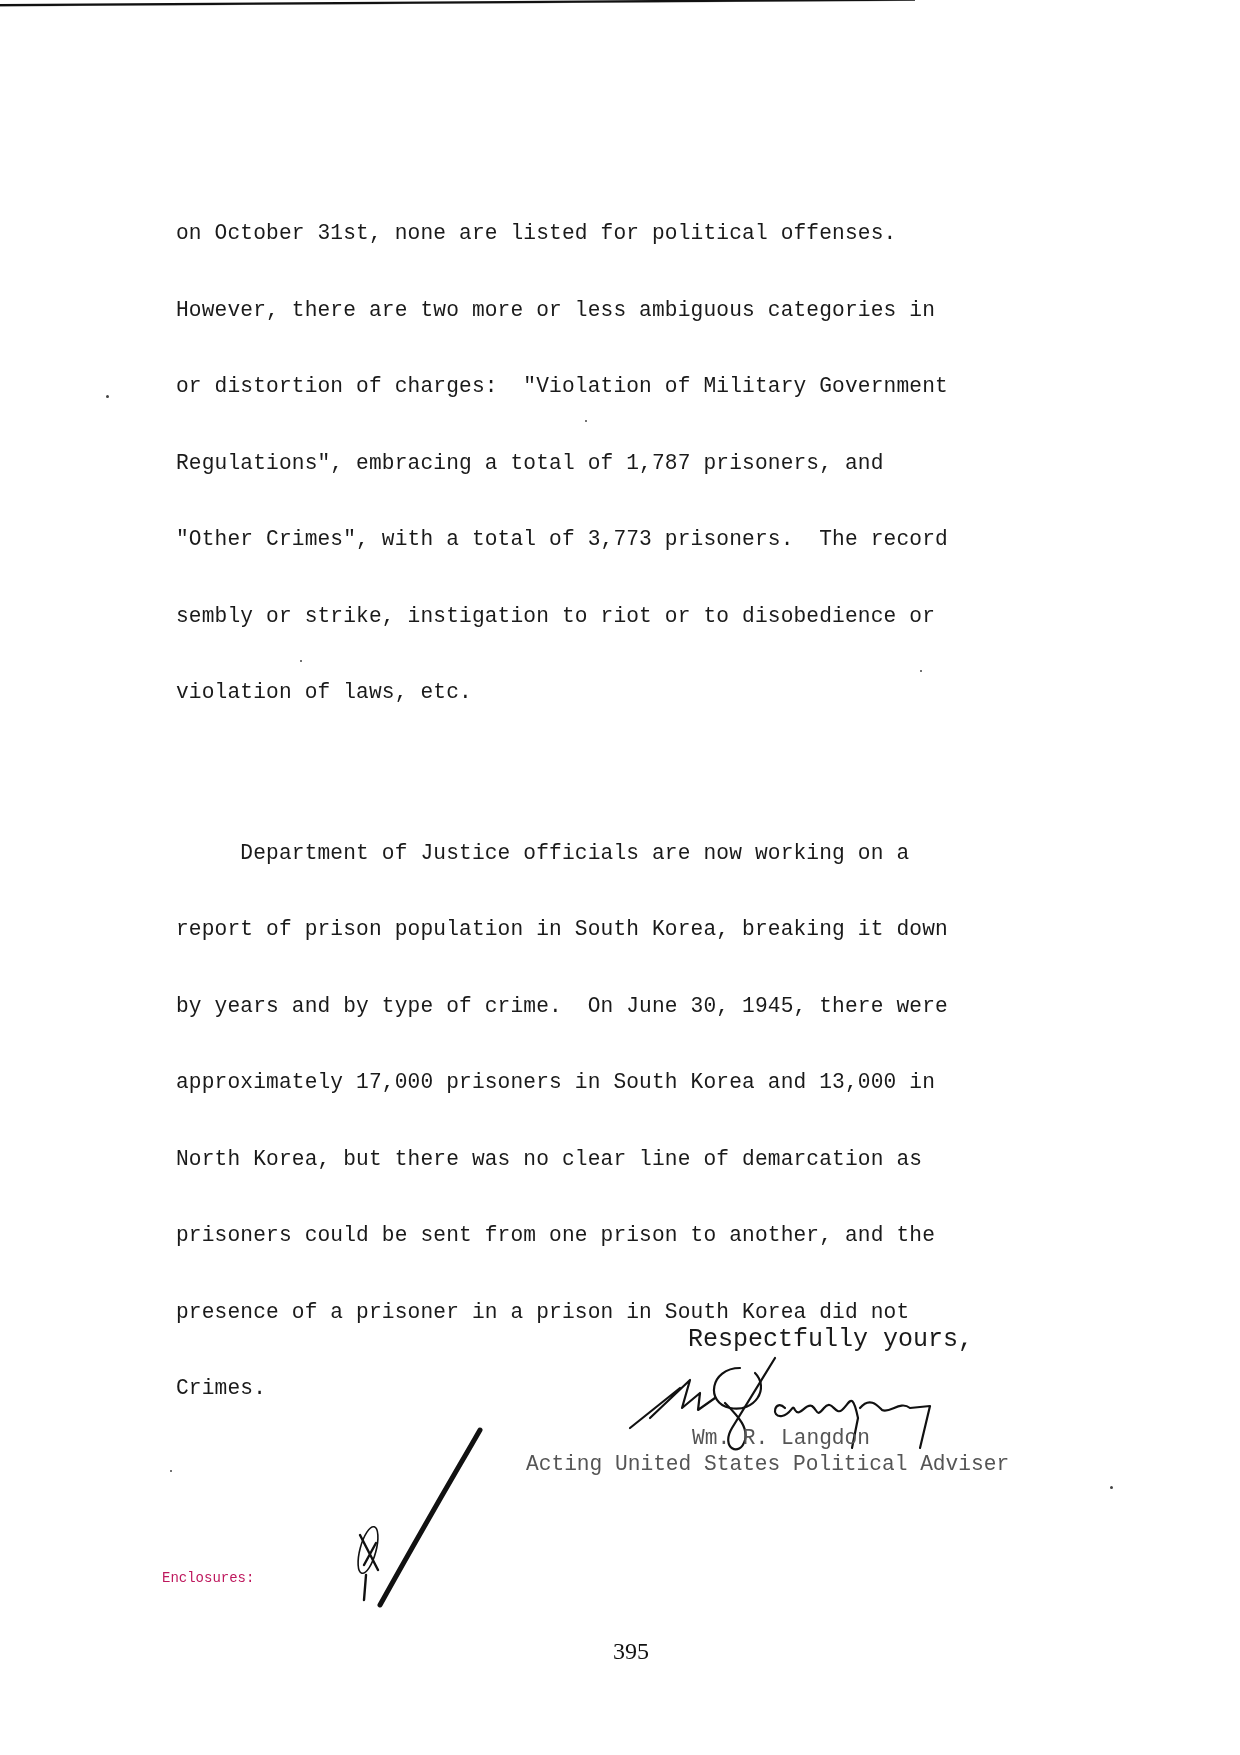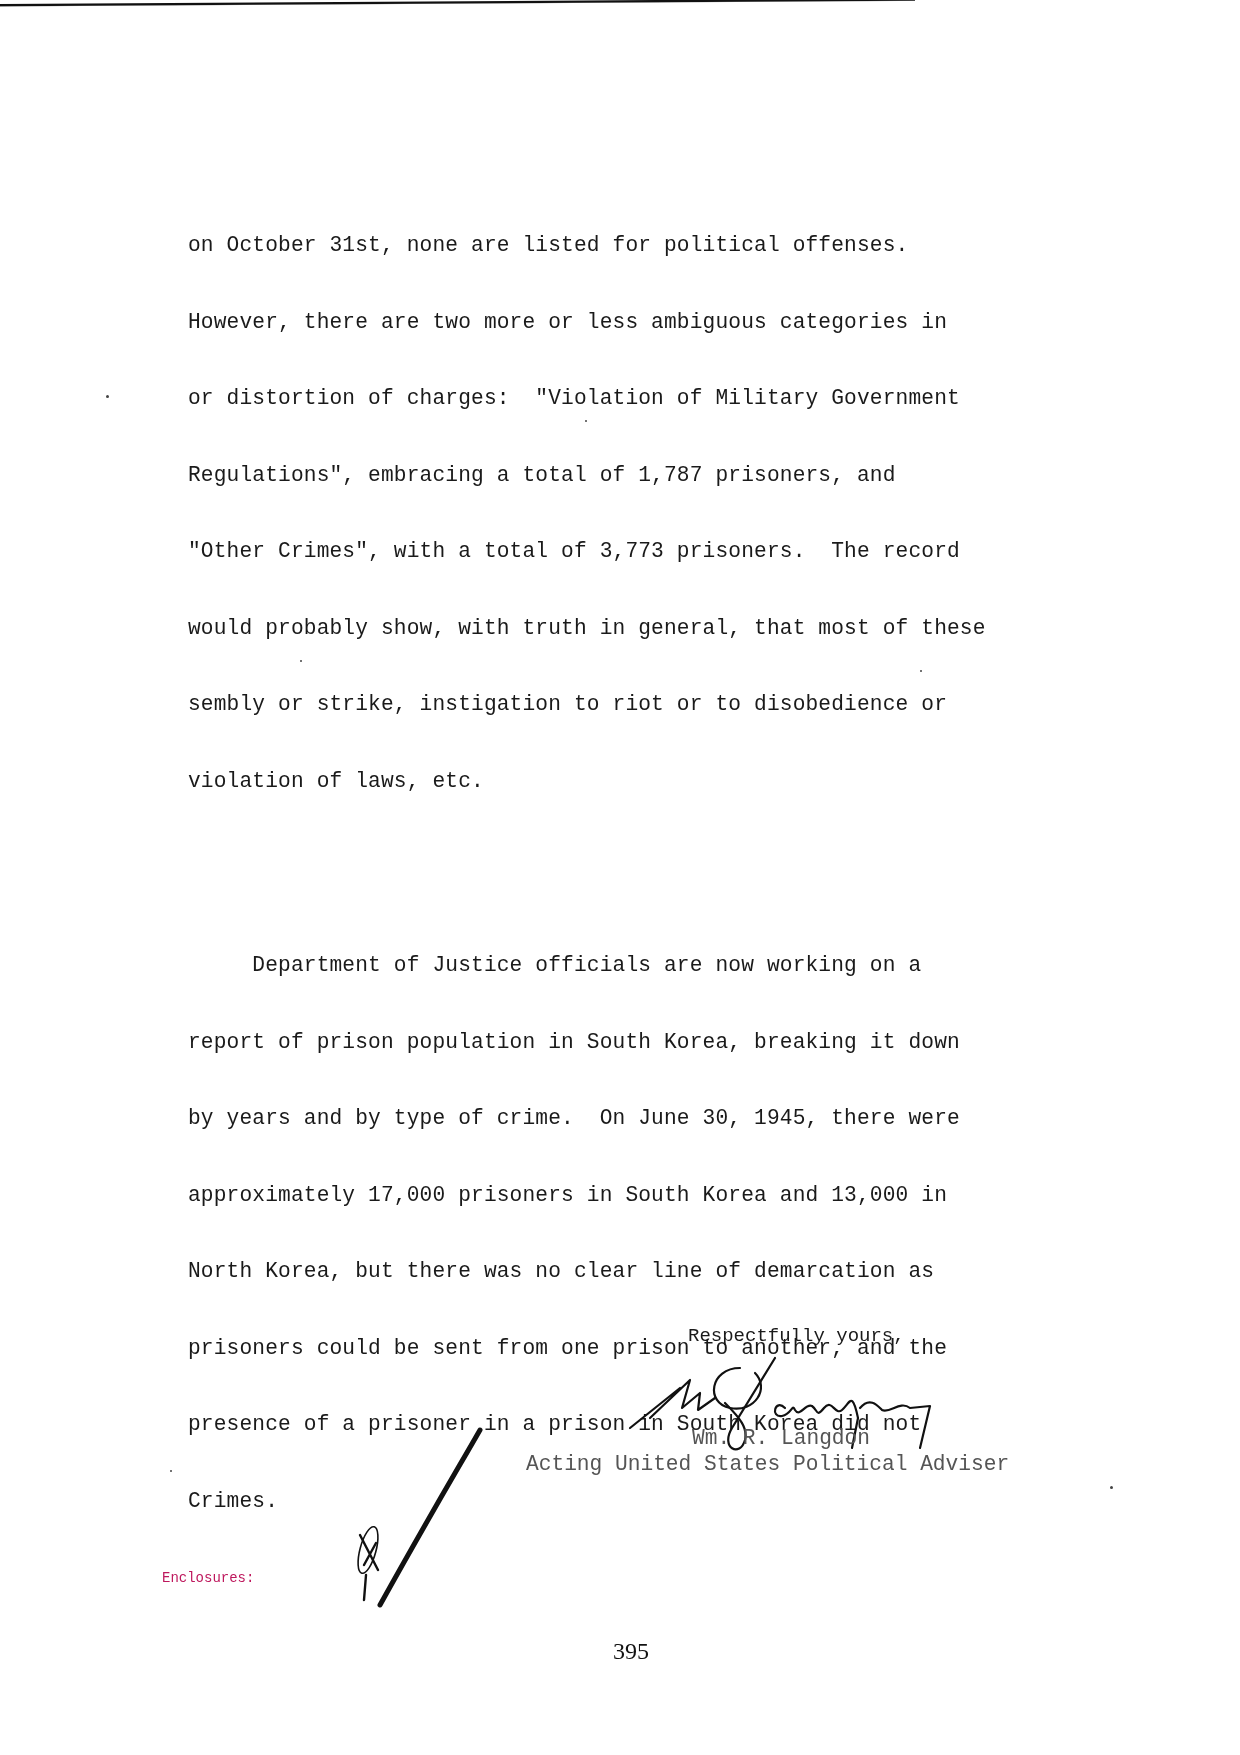--- a/index.html
+++ b/index.html
@@ -25,33 +25,33 @@
       transform: rotate(-0.35deg);
       transform-origin: left top;
     }
     .page-body {
       position: absolute;
       left: 172px;
       top: 166px;
       width: 960px;
     }
     .para {
-      margin: 16px;
+      margin: 4px;
       font-size: 21.2px;
       line-height: 25.5px;
       letter-spacing: 0.15px;
       white-space: pre;
     }
     .line { display: block; }
     .gap { height: 25px; }
     .closing {
       position: absolute;
       left: 688px;
       top: 1325px;
-      font-size: 19px;
+      font-size: 25px;
       white-space: pre;
     }
     .signature {
       position: absolute;
       left: 620px;
       top: 1348px;
       width: 520px;
       height: 120px;
     }
     .signer-name {
@@ -107,21 +107,20 @@
 <div class="top-rule"></div>
 
 <div class="page-body">
 
   <p class="para">
     <span class="line">on October 31st, none are listed for political offenses.</span>
     <span class="line">However, there are two more or less ambiguous categories in</span>
     <span class="line">or distortion of charges:  "Violation of Military Government</span>
     <span class="line">Regulations", embracing a total of 1,787 prisoners, and</span>
     <span class="line">"Other Crimes", with a total of 3,773 prisoners.  The record</span>
-    <span class="line">would probably show, with truth in general, that most of these</span>
     <span class="line">sembly or strike, instigation to riot or to disobedience or</span>
     <span class="line">violation of laws, etc.</span>
   </p>
   <div class="gap"></div>
 
   <p class="para">
     <span class="line">     Department of Justice officials are now working on a</span>
     <span class="line">report of prison population in South Korea, breaking it down</span>
     <span class="line">by years and by type of crime.  On June 30, 1945, there were</span>
     <span class="line">approximately 17,000 prisoners in South Korea and 13,000 in</span>

